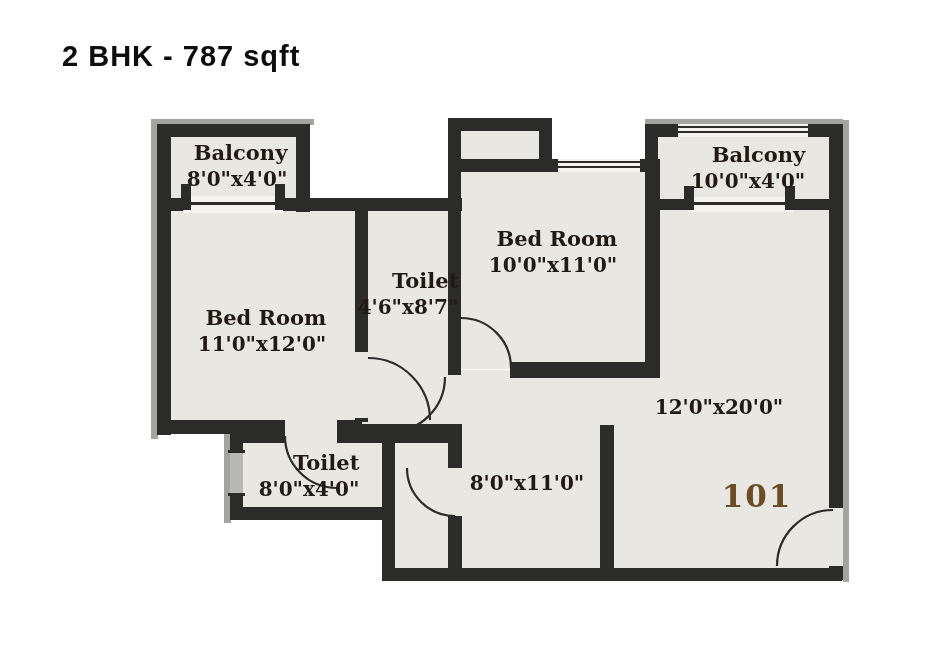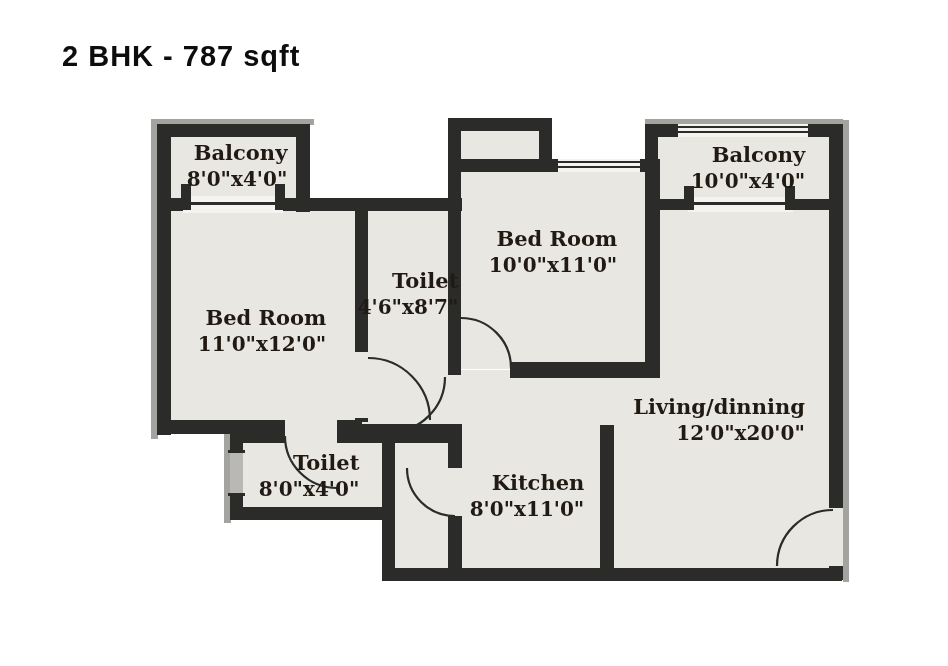--- a/index.html
+++ b/index.html
@@ -162,29 +162,28 @@
     <div>Bed Room</div>
     <div class="dims">10'0"x11'0"</div>
   </div>
 
   <div class="label" style="left:748px;top:142px;">
     <div>Balcony</div>
     <div class="dims">10'0"x4'0"</div>
   </div>
 
   <div class="label" style="left:719px;top:394px;">
-    <div>Living/dinning</div>
     <div class="dims">12'0"x20'0"</div>
   </div>
 
+  <div class="unit-number" style="left:757px;top:478px;">101</div>
 
   <div class="label" style="left:309px;top:450px;">
     <div>Toilet</div>
     <div class="dims">8'0"x4'0"</div>
   </div>
 
 
   <div class="label" style="left:527px;top:470px;">
-    <div>Kitchen</div>
     <div class="dims">8'0"x11'0"</div>
   </div>
 
 </div>
 
 </body></html>

